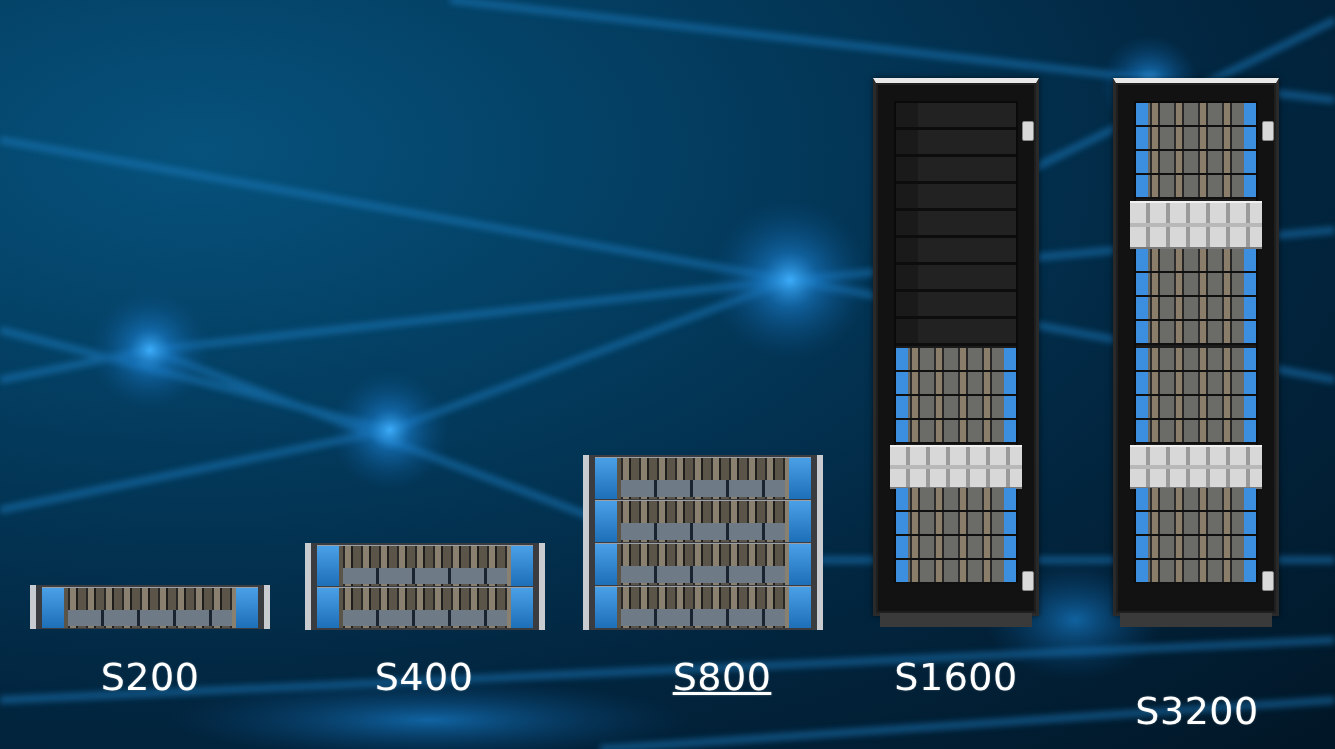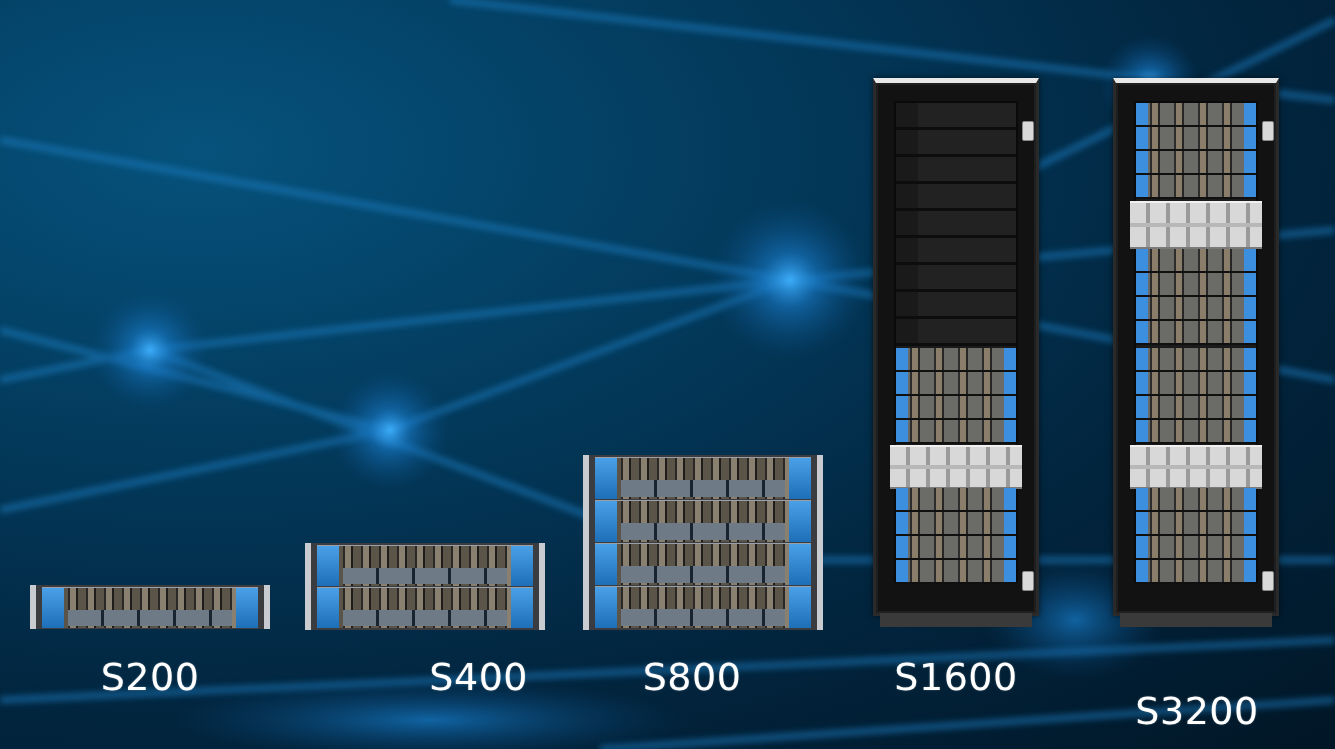--- a/index.html
+++ b/index.html
@@ -124,39 +124,39 @@
 <div class="unit" style="left:305px; top:543px; width:240px; height:87px;">
   <div class="chassis" style="left:0; top:0; width:240px; height:87px;">
     <div class="node" style="top:2px; height:40px;">
         <div class="bays"></div>
       </div>
     <div class="node" style="top:44px; height:40px;">
         <div class="bays"></div>
       </div>
   </div>
 </div>
-<div class="label" style="left:288px; top:655px;text-align:right;">S400</div>
+<div class="label" style="left:304px; top:655px;">S400</div>
 
 <div class="unit" style="left:583px; top:455px; width:240px; height:175px;">
   <div class="chassis" style="left:0; top:0; width:240px; height:175px;">
     <div class="node" style="top:2px; height:41px;">
         <div class="bays"></div>
       </div>
     <div class="node" style="top:45px; height:41px;">
         <div class="bays"></div>
       </div>
     <div class="node" style="top:88px; height:41px;">
         <div class="bays"></div>
       </div>
     <div class="node" style="top:131px; height:41px;">
         <div class="bays"></div>
       </div>
   </div>
 </div>
-<div class="label" style="left:572px; top:655px;">S800</div>
+<div class="label" style="left:602px; top:655px;text-decoration:underline;">S800</div>
 
 <div class="unit" style="left:873px; top:78px; width:166px; height:538px;">
   <div class="rack" style="left:0; top:0; width:166px; height:538px;">
     <div class="rack-frame">
       <div class="blank" style="top:0;"></div>
       <div class="blank" style="top:27px;"></div>
       <div class="blank" style="top:54px;"></div>
       <div class="blank" style="top:81px;"></div>
       <div class="blank" style="top:108px;"></div>
       <div class="blank" style="top:135px;"></div>

